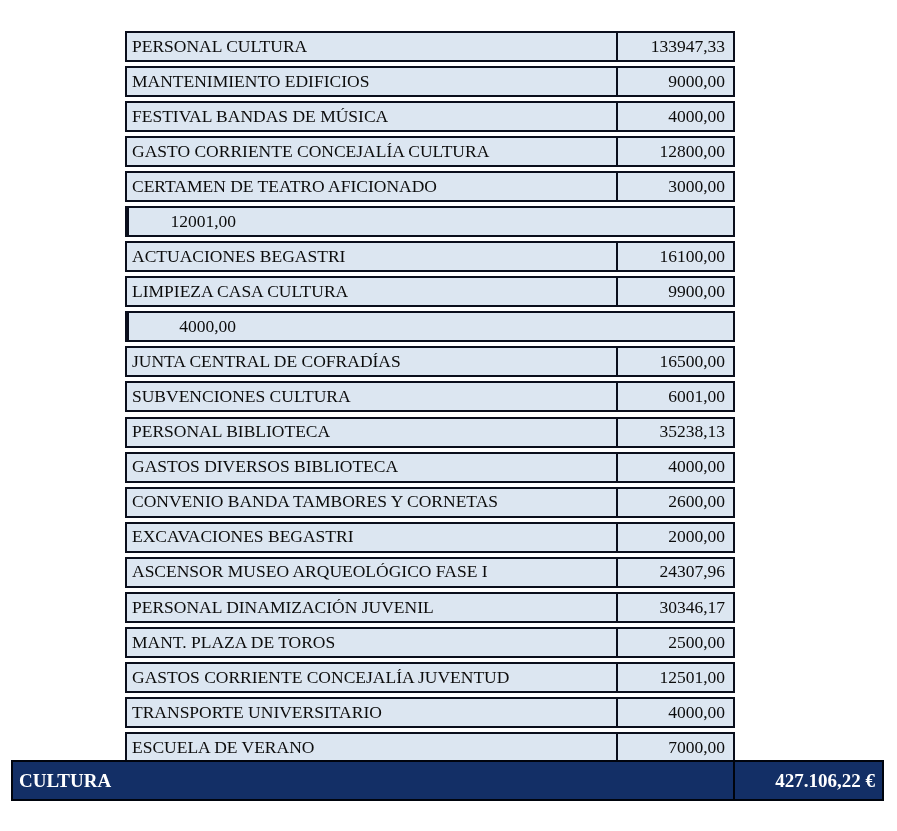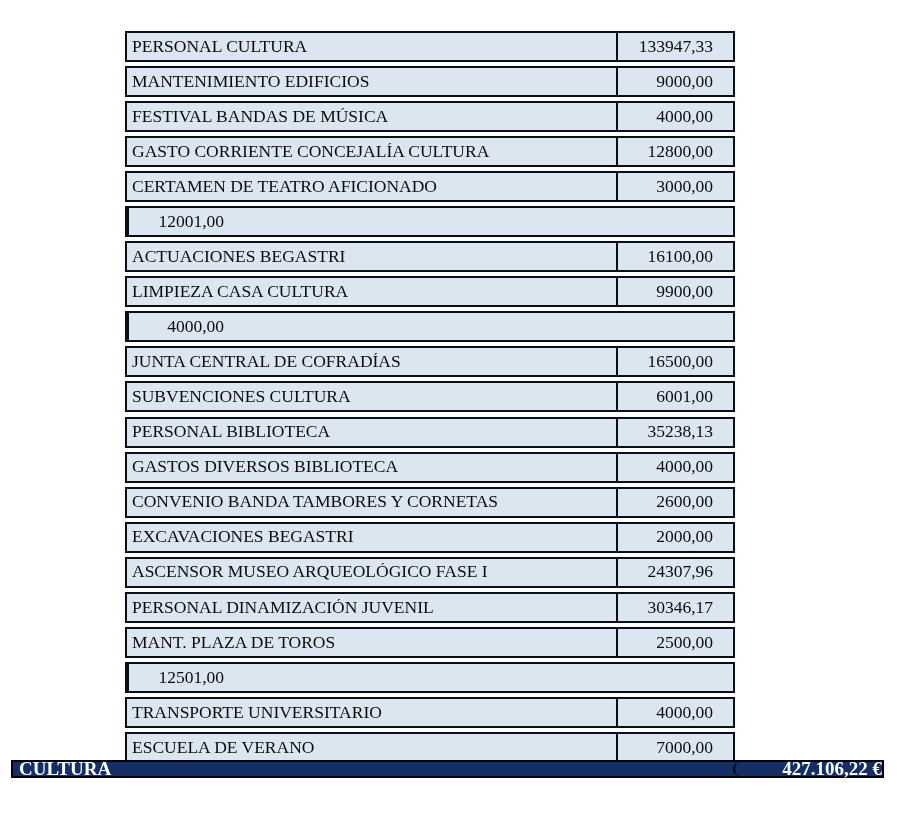--- a/index.html
+++ b/index.html
@@ -44,52 +44,52 @@
     padding-left: 5px;
     white-space: nowrap;
     overflow: hidden;
   }
   .cell-value {
     width: 117px;
     align-self: stretch;
     display: flex;
     align-items: center;
     justify-content: flex-end;
-    padding-right: 20px;
+    padding-right: 8px;
     border-left: 2px solid var(--border);
     white-space: nowrap;
   }
   .total-bar {
     position: absolute;
     left: 11px;
     top: 760px;
     width: 873px;
-    height: 18px;
+    height: 41px;
     background: var(--footer-bg);
     border: 2px solid var(--footer-border);
     display: flex;
     align-items: center;
     color: var(--footer-text);
     font-size: 19px;
     font-weight: bold;
   }
   .total-label {
     flex: 1;
     padding-left: 6px;
     white-space: nowrap;
   }
   .total-value {
     width: 149px;
     align-self: stretch;
     display: flex;
     align-items: center;
     justify-content: flex-end;
+    padding-right: 7px;
     border-left: 2px solid var(--footer-border);
     white-space: nowrap;
-    border-radius: 11px;
   }
 </style>
 </head>
 <body>
 
 <div class="page">
 
   <div class="budget-table" id="budget-table">
     <div class="row">
       <div class="cell-label">PERSONAL CULTURA</div>
@@ -174,20 +174,21 @@
       <div class="cell-label">PERSONAL DINAMIZACIÓN JUVENIL</div>
       <div class="cell-value">30346,17</div>
     </div>
 
     <div class="row">
       <div class="cell-label">MANT. PLAZA DE TOROS</div>
       <div class="cell-value">2500,00</div>
     </div>
 
     <div class="row">
+      <div class="cell-label">GASTOS CORRIENTE CONCEJALÍA JUVENTUD</div>
       <div class="cell-value">12501,00</div>
     </div>
 
     <div class="row">
       <div class="cell-label">TRANSPORTE UNIVERSITARIO</div>
       <div class="cell-value">4000,00</div>
     </div>
 
     <div class="row">
       <div class="cell-label">ESCUELA DE VERANO</div>

